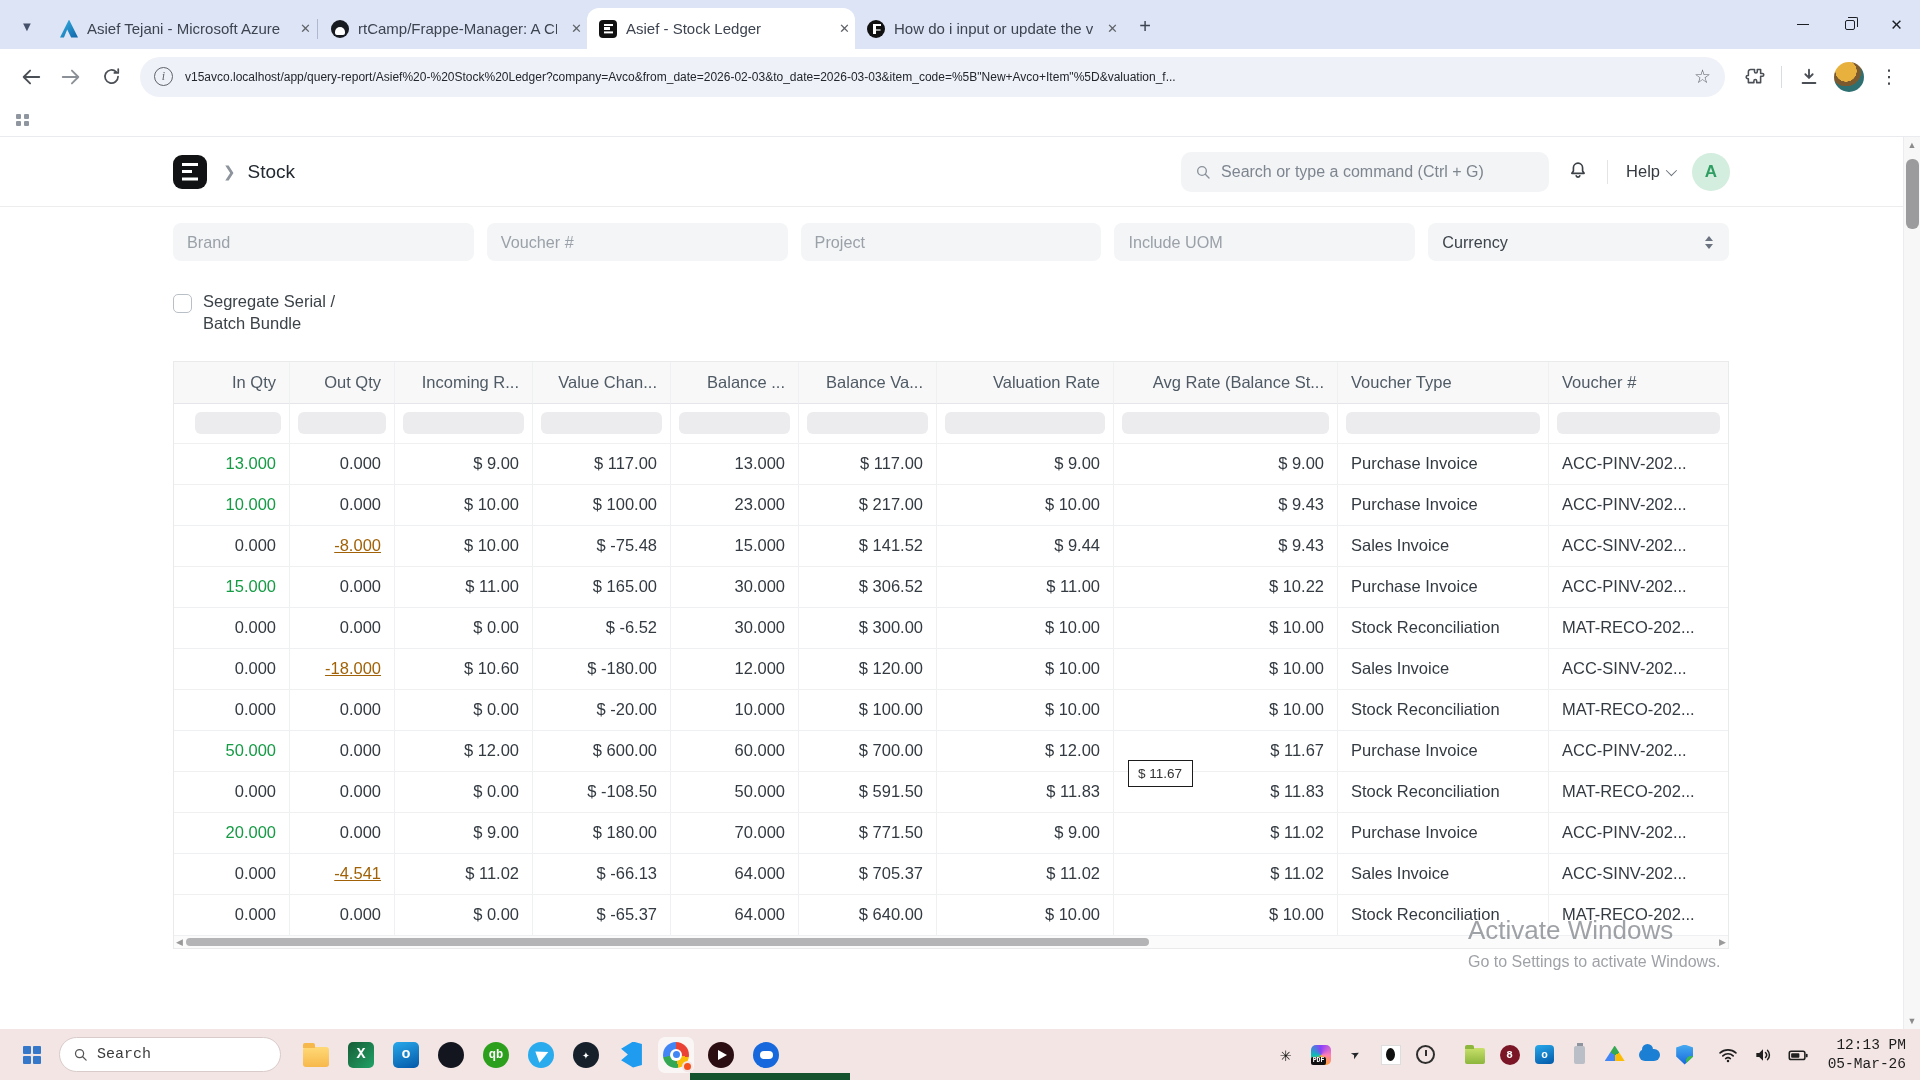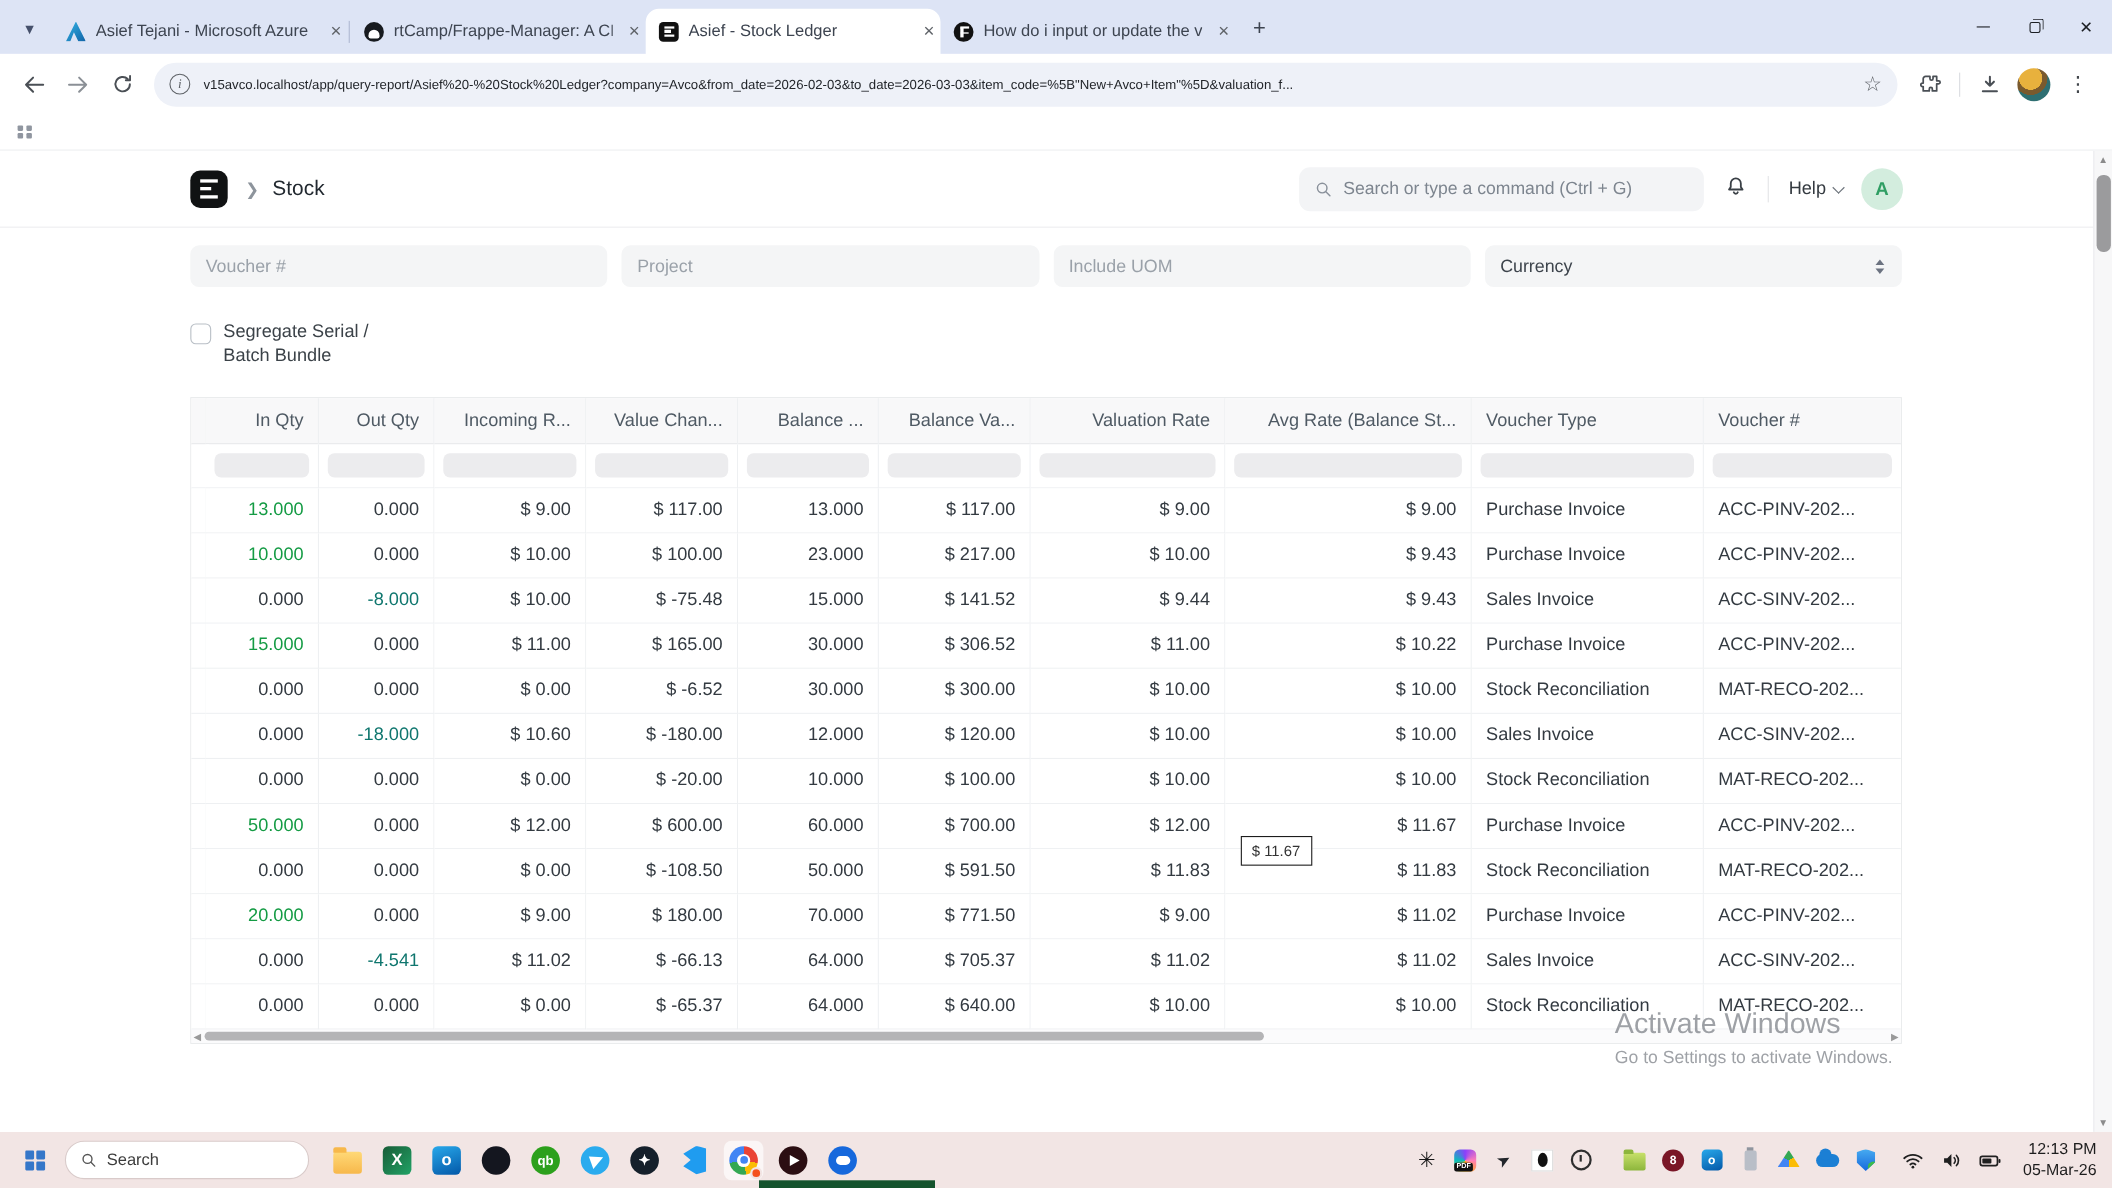--- a/index.html
+++ b/index.html
@@ -81,37 +81,37 @@
   .dt { display:grid; grid-template-columns:13px 103px 105px 138px 138px 128px 138px 177px 224px 211px 179px; }
   .c { display:flex; align-items:center; border-right:1px solid #eef0f2; border-bottom:1px solid #eef0f2; background:#fff; overflow:hidden; }
   .c.last { border-right:none; }
   .num { justify-content:flex-end; padding-right:13px; text-align:right; }
   .txt { justify-content:flex-start; padding-left:13px; }
   .hc { height:42px; background:#f8f8f9; font-size:16.5px; color:#4f5a64; font-weight:500; border-bottom-color:#e4e6e9; white-space:nowrap; }
   .fc { height:40px; padding:0 8px; }
   .fc .mini { height:22px; width:100%; background:#ececee; border-radius:6px; }
   .dc { height:41px; font-size:16.5px; color:#333a41; white-space:nowrap; }
   .dc.pos { color:#149b44; }
-  .dc.neg { color:#0f766e; }
+  .dc.neg { color:#a16207;text-decoration:underline; }
   .cell-tooltip { position:absolute; left:954px; top:398px; background:#fff; border:1.6px solid #1c1c1c; padding:5px 10px 5px 9px; font-size:13.5px; color:#333; z-index:6; }
   .hscroll { height:12px; background:#fbfbfc; position:relative; }
   .hscroll .thumb { position:absolute; left:3px; top:2px; height:8px; width:62%; background:#b4b4b6; border-radius:4px; }
   .hscroll .harrow { position:absolute; top:1px; font-size:9px; color:#9a9a9a; }
   .report-footer { height:38px; border-top:1px solid #e8eaec; display:flex; align-items:center; justify-content:space-between; padding:0 14px; font-size:15px; color:#6e7780; }
 
   .watermark { position:absolute; left:1468px; top:778px; color:rgba(125,130,136,0.75); pointer-events:none; z-index:5; }
   .watermark .l1 { font-size:26px; }
   .watermark .l2 { font-size:16px; margin-top:7px; }
 
   .vscroll { position:absolute; right:0; top:0; bottom:0; width:17px; background:#f7f7f8; border-left:1px solid #ececee; z-index:7; }
   .vscroll .varrow { position:absolute; left:0; width:100%; text-align:center; font-size:9px; color:#8b8b8b; }
   .vscroll .vthumb { position:absolute; left:2px; width:13px; top:22px; height:70px; background:#9b9b9d; border-radius:6px; }
 
   
-  .taskbar { height:51px; background:#f2e5e4; display:flex; align-items:center; padding:0 14px; gap:9px; flex:none; }
+  .taskbar { height:51px; background:#f2e5e4; display:flex; align-items:center; padding:0 14px; gap:9px; flex:none;font-family:Liberation Mono, monospace; }
   .startbtn { display:grid; grid-template-columns:8px 8px; grid-gap:2px; padding:8px; }
   .startbtn span { width:8px; height:8px; background:#3577c9; border-radius:1px; }
   .tb-search { width:222px; height:35px; border-radius:18px; background:#fff; border:1px solid #d9cbca; display:flex; align-items:center; gap:9px; padding:0 13px; font-size:15px; color:#3c3c3c; margin-right:8px; }
   .app { width:36px; height:36px; border-radius:7px; display:flex; align-items:center; justify-content:center; flex:none; position:relative; }
   .app.active { background:rgba(255,255,255,0.65); }
   .tile { width:26px; height:26px; display:flex; align-items:center; justify-content:center; font-weight:700; color:#fff; }
   .t-folder { width:26px; height:20px; background:linear-gradient(#ffd977,#f7b84b); border-radius:3px; position:relative; margin-top:4px; }
   .t-folder::before { content:""; position:absolute; top:-4px; left:0; width:12px; height:5px; background:#f7b84b; border-radius:2px 2px 0 0; }
   .t-excel { background:linear-gradient(135deg,#185c37,#21a366); border-radius:5px; font-size:15px; }
   .t-outlook { background:linear-gradient(160deg,#28a8ea,#0358a8); border-radius:5px; font-size:15px; }
@@ -270,20 +270,21 @@
         <div class="help">
           <span>Help</span>
           <span class="chev-down"></span>
         </div>
         <div class="avatar-app">A</div>
       </div>
     </div>
 
     <div class="content">
       <div class="filters">
+        <div class="f-input">Brand</div>
         <div class="f-input">Voucher #</div>
         <div class="f-input">Project</div>
         <div class="f-input">Include UOM</div>
         <div class="f-input f-select">
           <span>Currency</span>
           <span class="updown">
               <i class="u"></i>
               <i class="d"></i>
             </span>
         </div>

